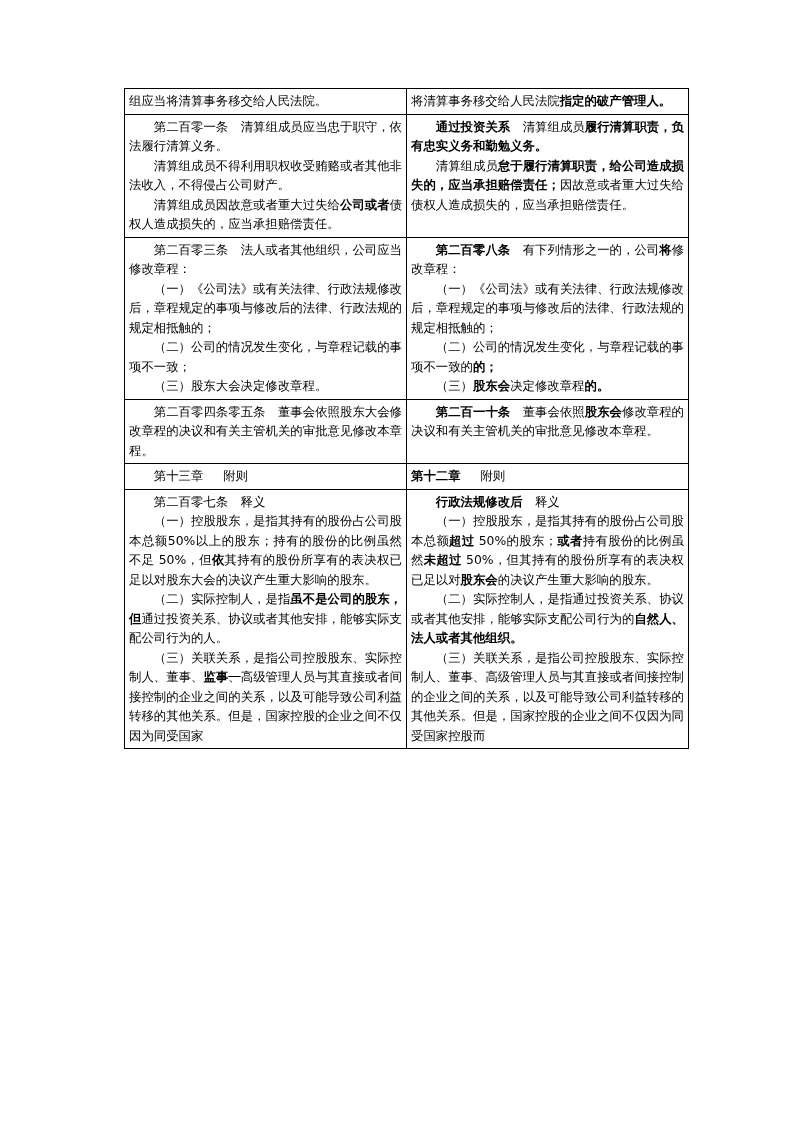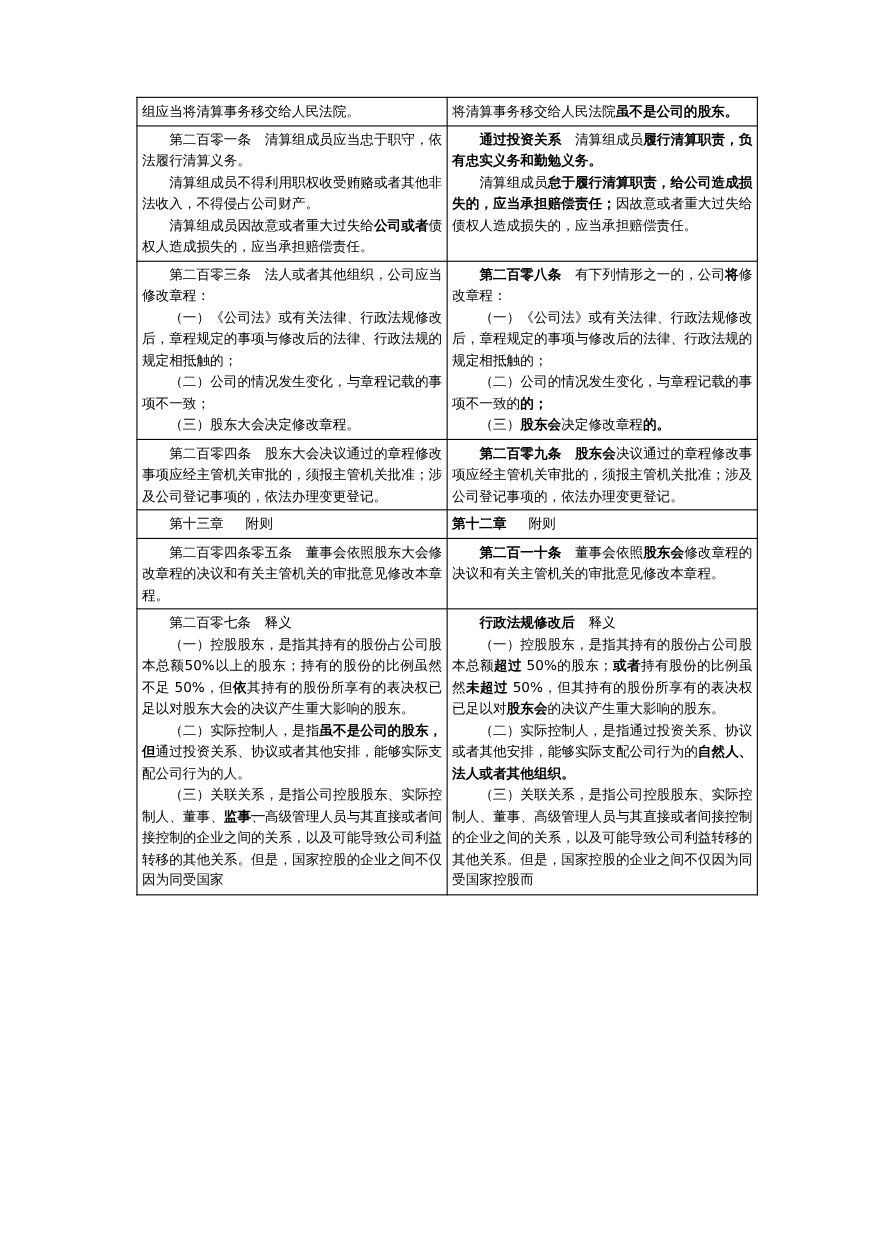--- a/index.html
+++ b/index.html
@@ -55,21 +55,21 @@
     <colgroup>
       <col class="left-col">
       <col class="right-col">
     </colgroup>
     <tbody id="table-body">
         <tr>
           <td>
             <p class="noind">组应当将清算事务移交给人民法院。</p>
           </td>
           <td>
-            <p class="noind">将清算事务移交给人民法院<b>虽不是公司的股东。</b></p>
+            <p class="noind">将清算事务移交给人民法院<b>指定的破产管理人。</b></p>
           </td>
         </tr>
         <tr>
           <td>
             <p class="ind">第二百零一条　清算组成员应当忠于职守，依法履行清算义务。</p>
             <p class="ind">清算组成员不得利用职权收受贿赂或者其他非法收入，不得侵占公司财产。</p>
             <p class="ind">清算组成员因故意或者重大过失给<b>公司或者</b>债权人造成损失的，应当承担赔偿责任。</p>
           </td>
           <td>
             <p class="ind"><b>通过投资关系</b>　清算组成员<b>履行清算职责，负有忠实义务和勤勉义务。</b></p>
@@ -85,40 +85,32 @@
           </td>
           <td>
             <p class="ind"><b>第二百零八条</b>　有下列情形之一的，公司<b>将</b>修改章程：</p>
             <p class="ind">（一）《公司法》或有关法律、行政法规修改后，章程规定的事项与修改后的法律、行政法规的规定相抵触的；</p>
             <p class="ind">（二）公司的情况发生变化，与章程记载的事项不一致的<b>的；</b></p>
             <p class="ind">（三）<b>股东会</b>决定修改章程<b>的。</b></p>
           </td>
         </tr>
         <tr>
           <td>
-            <p class="ind">第二百零四条　股东大会决议通过的章程修改事项应经主管机关审批的，须报主管机关批准；涉及公司登记事项的，依法办理变更登记。</p>
+            <p class="ind">第二百零四条零五条　董事会依照股东大会修改章程的决议和有关主管机关的审批意见修改本章程。</p>
           </td>
           <td>
-            <p class="ind"><b>第二百零九条</b>　<b>股东会</b>决议通过的章程修改事项应经主管机关审批的，须报主管机关批准；涉及公司登记事项的，依法办理变更登记。</p>
+            <p class="ind"><b>第二百一十条</b>　董事会依照<b>股东会</b>修改章程的决议和有关主管机关的审批意见修改本章程。</p>
           </td>
         </tr>
         <tr>
           <td>
             <p class="ind chapter">第十三章<span class="gap"></span>附则</p>
           </td>
           <td>
             <p class="noind chapter"><b>第十二章</b><span class="gap"></span>附则</p>
-          </td>
-        </tr>
-        <tr>
-          <td>
-            <p class="ind">第二百零四条零五条　董事会依照股东大会修改章程的决议和有关主管机关的审批意见修改本章程。</p>
-          </td>
-          <td>
-            <p class="ind"><b>第二百一十条</b>　董事会依照<b>股东会</b>修改章程的决议和有关主管机关的审批意见修改本章程。</p>
           </td>
         </tr>
         <tr>
           <td>
             <p class="ind">第二百零七条　释义</p>
             <p class="ind">（一）控股股东，是指其持有的股份占公司股本总额50%以上的股东；持有的股份的比例虽然不足 50%，但<b>依</b>其持有的股份所享有的表决权已足以对股东大会的决议产生重大影响的股东。</p>
             <p class="ind">（二）实际控制人，是指<b>虽不是公司的股东，但</b>通过投资关系、协议或者其他安排，能够实际支配公司行为的人。</p>
             <p class="ind">（三）关联关系，是指公司控股股东、实际控制人、董事、<b>监事</b><span class="strike">、</span>高级管理人员与其直接或者间接控制的企业之间的关系，以及可能导致公司利益转移的其他关系。但是，国家控股的企业之间不仅因为同受国家</p>
           </td>
           <td>

